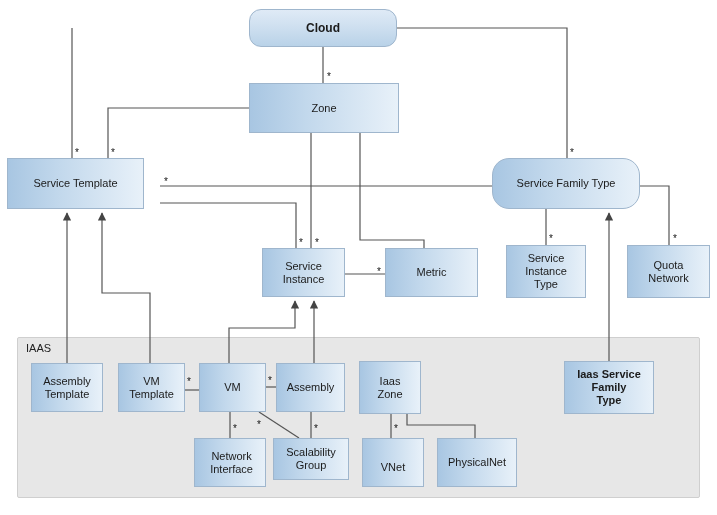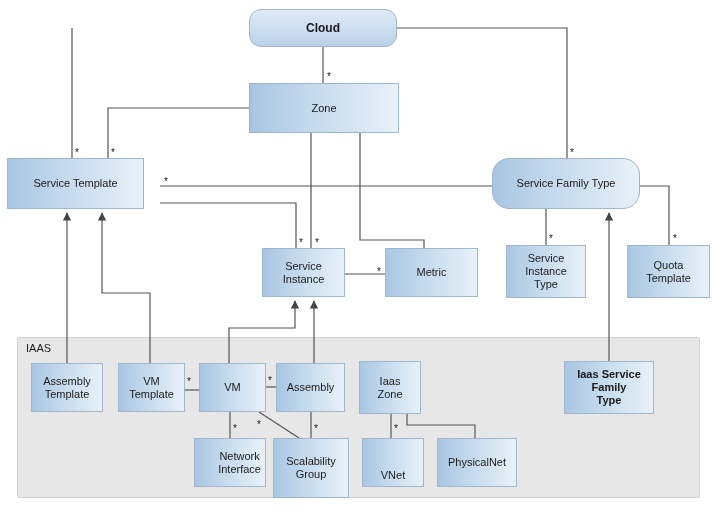--- a/index.html
+++ b/index.html
@@ -15,21 +15,21 @@
   .node{
     position:absolute;
     box-sizing:border-box;
     border:1px solid #9fb6cd;
     background:linear-gradient(to right,#a8c6e2 0%,#c2d8ec 38%,#e8f1f9 100%);
     display:flex;align-items:center;justify-content:center;
     text-align:center;
     font-size:11px;
     color:#1b1b1b;
     line-height:13px;
-    padding:4px;
+    padding:12px;
   }
   .node.rounded{
     border-radius:12px;
     font-weight:bold;
     font-size:12px;
     background:linear-gradient(to bottom,#dfeaf6 0%,#cfe0f0 45%,#b9d2e8 100%);
   }
   .node .lbl{white-space:pre-line;}
 
   .group-box{
@@ -114,21 +114,21 @@
       <div class="node" style="left: 385px; top: 248px; width: 93px; height: 49px;">
         <span class="lbl">Metric</span>
       </div>
       <div class="node" style="left: 506px; top: 245px; width: 80px; height: 53px;">
         <span class="lbl">Service
 Instance
 Type</span>
       </div>
       <div class="node" style="left: 627px; top: 245px; width: 83px; height: 53px;">
         <span class="lbl">Quota
-Template</span>
+Network</span>
       </div>
       <div class="node" style="left: 31px; top: 363px; width: 72px; height: 49px;">
         <span class="lbl">Assembly
 Template</span>
       </div>
       <div class="node" style="left: 118px; top: 363px; width: 67px; height: 49px;">
         <span class="lbl">VM
 Template</span>
       </div>
       <div class="node" style="left: 199px; top: 363px; width: 67px; height: 49px;">
@@ -143,21 +143,21 @@
       </div>
       <div class="node" style="left: 564px; top: 361px; width: 90px; height: 53px; font-weight: bold;">
         <span class="lbl">Iaas Service
 Family
 Type</span>
       </div>
       <div class="node" style="left: 194px; top: 438px; width: 72px; height: 49px; justify-content: flex-end;">
         <span class="lbl">Network
 Interface</span>
       </div>
-      <div class="node" style="left: 273px; top: 438px; width: 76px; height: 60px;">
+      <div class="node" style="left: 273px; top: 438px; width: 76px; height: 42px;">
         <span class="lbl">Scalability
 Group</span>
       </div>
       <div class="node" style="left: 362px; top: 438px; width: 62px; height: 49px; align-items: flex-end;">
         <span class="lbl">VNet</span>
       </div>
       <div class="node" style="left: 437px; top: 438px; width: 80px; height: 49px;">
         <span class="lbl">PhysicalNet</span>
       </div>
     </div>

